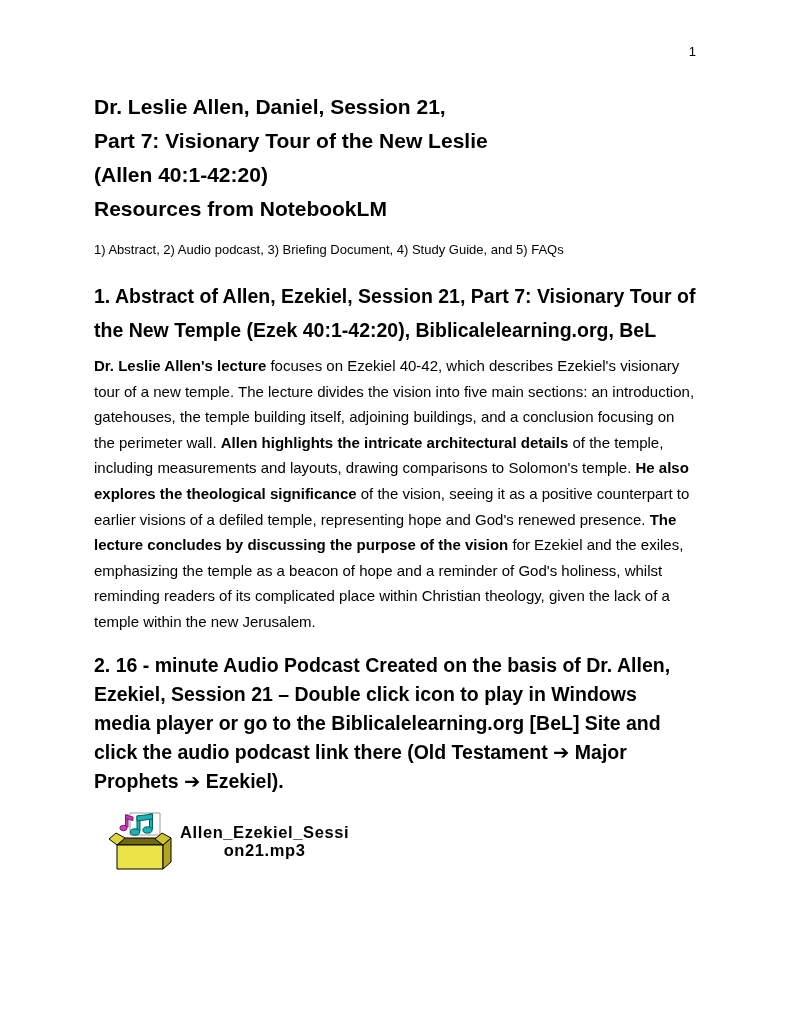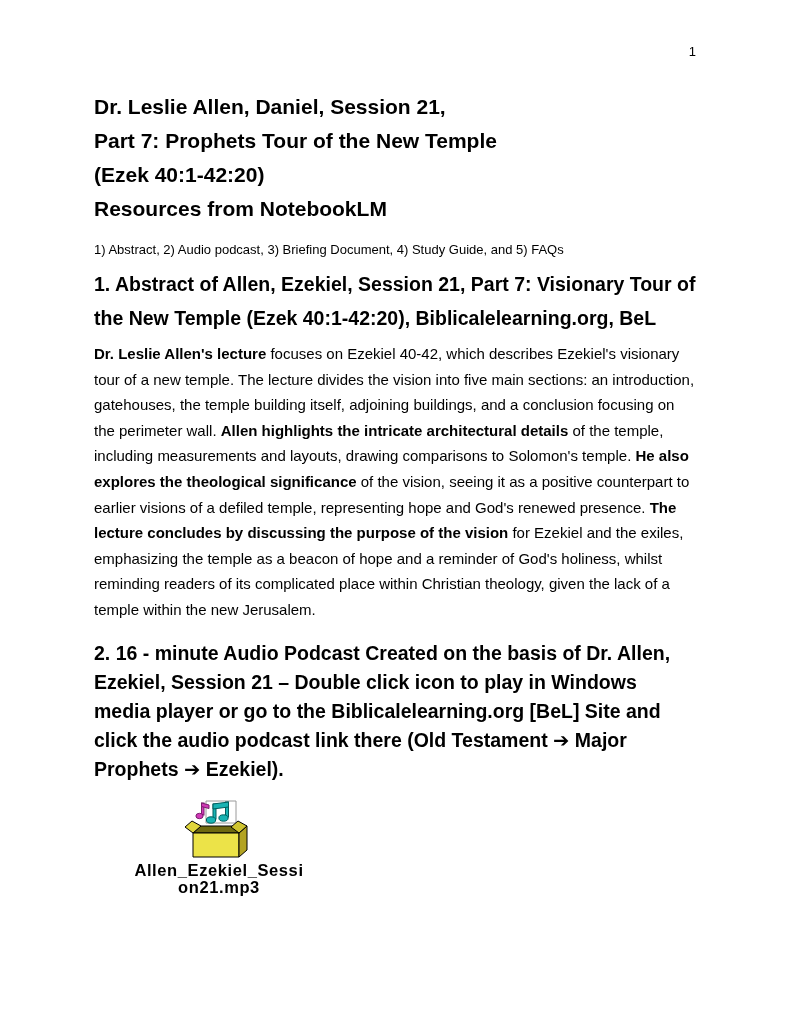--- a/index.html
+++ b/index.html
@@ -33,37 +33,36 @@
   .title-line { display: block; }
   .resources-line {
     font-size: 13px;
     line-height: 21px;
     margin-top: 13px;
   }
   .section-heading {
     font-size: 19.5px;
     font-weight: 700;
     line-height: 33.5px;
-    margin-top: 8px;
+    margin-top: 20px;
   }
   .abstract {
     font-size: 15px;
     line-height: 25.6px;
     margin-top: 6px;
   }
   .abstract span.b { font-weight: 700; }
   .section-heading.second {
     margin-top: 16px;
     line-height: 29px;
   }
   .audio-object {
     margin: 14px 0 0 12px;
     width: 226px;
     display: flex;
-    flex-direction: column;
     align-items: center;
   }
   .audio-icon {
     display: block;
     width: 74px;
     height: 62px;
     cursor: pointer;
   }
   .audio-caption {
     margin-top: 2px;
@@ -80,22 +79,22 @@
 <body>
 
 <div class="page">
 
   <div class="page-number">1</div>
 
   <div class="content">
 
     <h1 class="doc-title">
       <span class="title-line">Dr. Leslie Allen, Daniel, Session 21,</span>
-      <span class="title-line">Part 7:  Prophets Tour of the New Temple</span>
-      <span class="title-line">(Ezek 40:1-42:20)</span>
+      <span class="title-line">Part 7:  Visionary Tour of the New Leslie</span>
+      <span class="title-line">(Allen 40:1-42:20)</span>
       <span class="title-line">Resources from NotebookLM</span>
     </h1>
 
     <p class="resources-line">1) Abstract, 2) Audio podcast, 3) Briefing Document, 4) Study Guide, and 5) FAQs</p>
 
     <h2 class="section-heading">1. Abstract of Allen, Ezekiel, Session 21, Part 7:  Visionary Tour of the New Temple (Ezek 40:1-42:20), Biblicalelearning.org, BeL</h2>
 
     <p class="abstract"><span class="b"> Dr. Leslie Allen's lecture</span><span> focuses on Ezekiel 40-42, which describes Ezekiel's visionary tour of a new temple. The lecture divides the vision into five main sections: an introduction, gatehouses, the temple building itself, adjoining buildings, and a conclusion focusing on the perimeter wall. </span><span class="b">Allen highlights the intricate architectural details</span><span> of the temple, including measurements and layouts, drawing comparisons to Solomon's temple. </span><span class="b">He also explores the theological significance</span><span> of the vision, seeing it as a positive counterpart to earlier visions of a defiled temple, representing hope and God's renewed presence. </span><span class="b">The lecture concludes by discussing the purpose of the vision</span><span> for Ezekiel and the exiles, emphasizing the temple as a beacon of hope and a reminder of God's holiness, whilst reminding readers of its complicated place within Christian theology, given the lack of a temple within the new Jerusalem.</span></p>
 
     <h2 class="section-heading second">2.  16 - minute Audio Podcast Created on the basis of Dr. Allen, Ezekiel, Session 21 –  Double click icon to play in Windows media player or go to the Biblicalelearning.org [BeL] Site and click the audio podcast link there (Old Testament ➔ Major Prophets ➔ Ezekiel).</h2>

